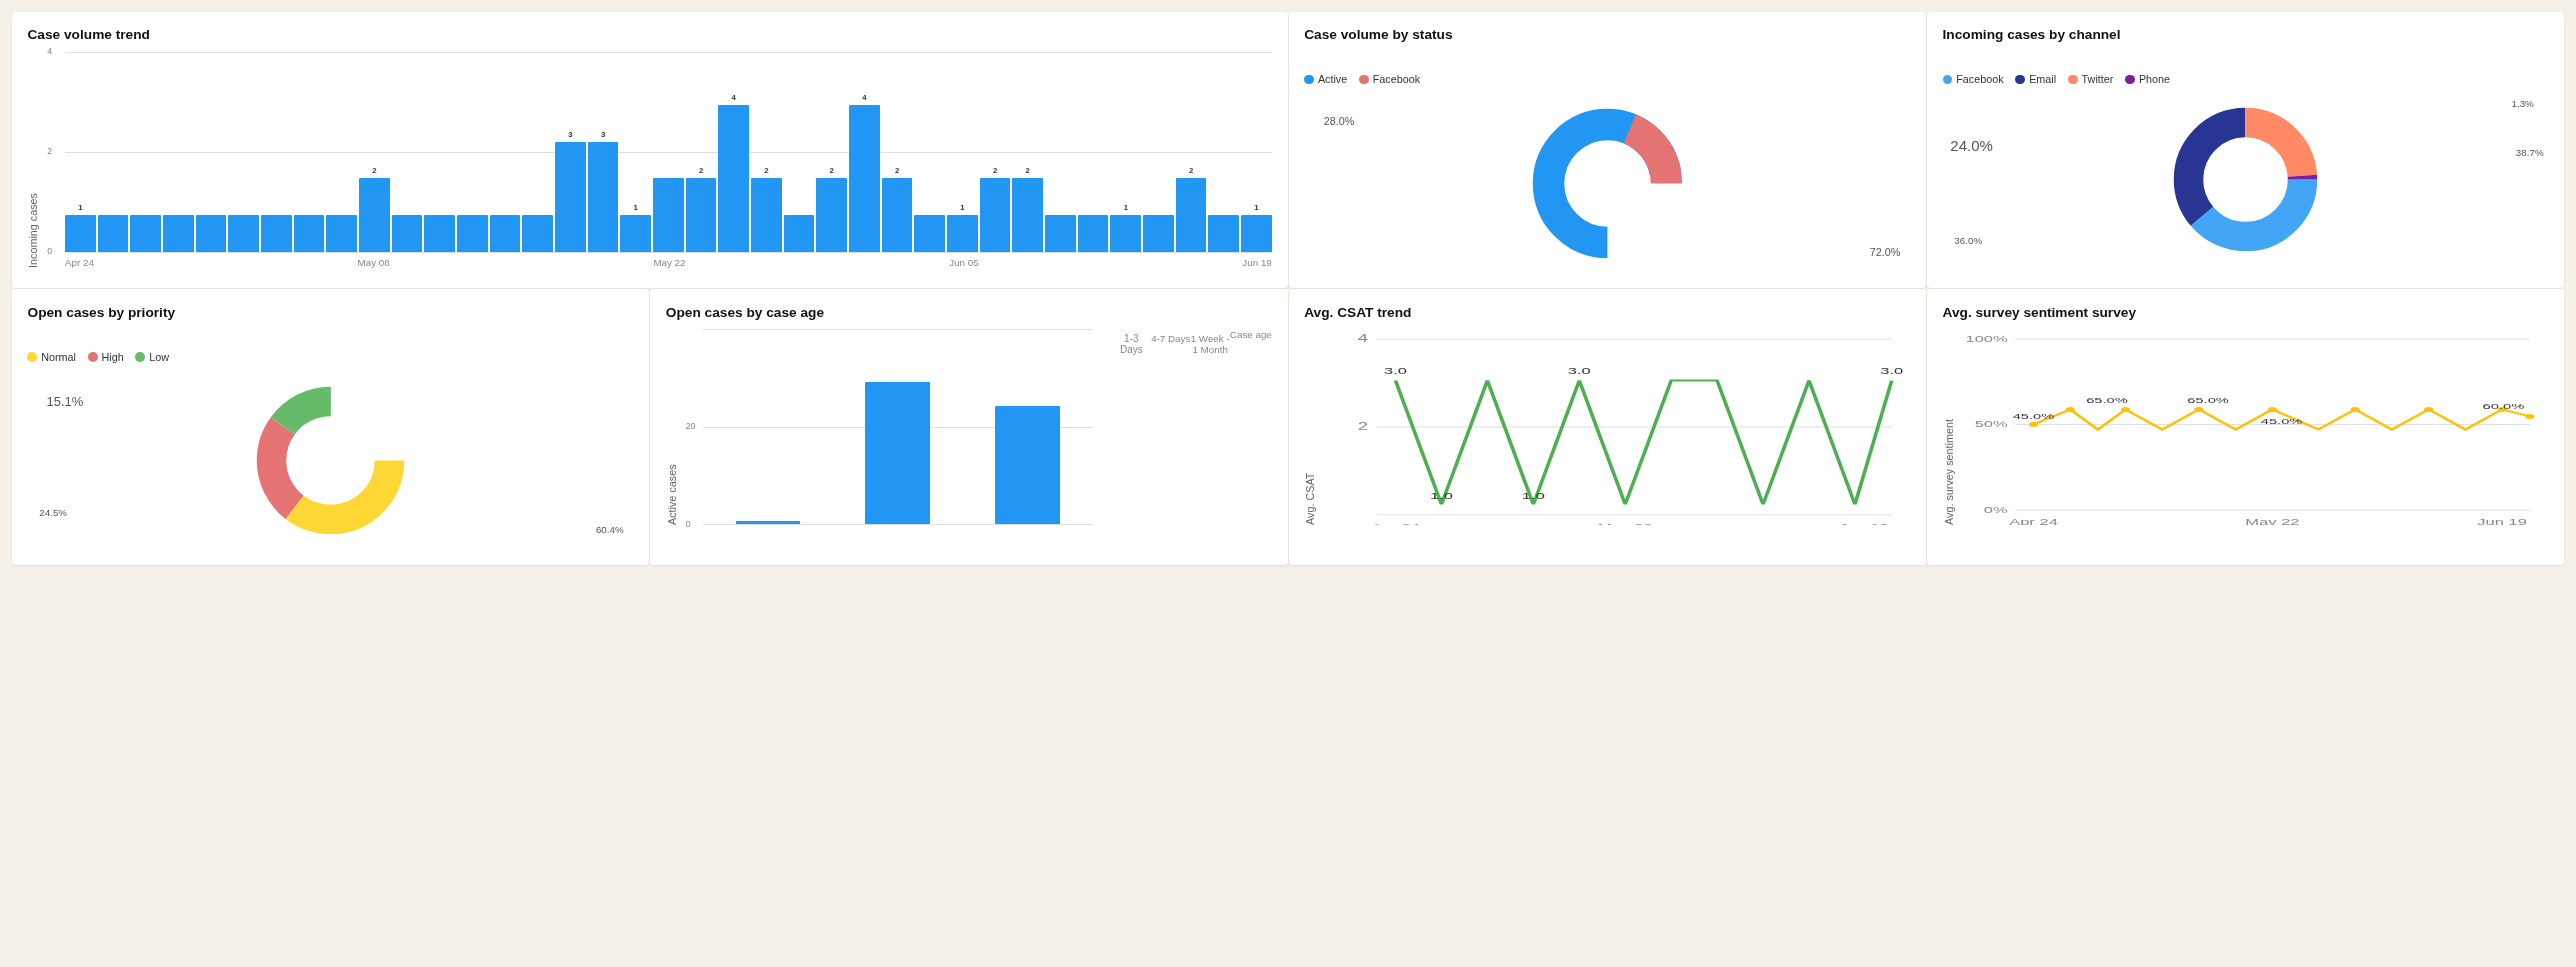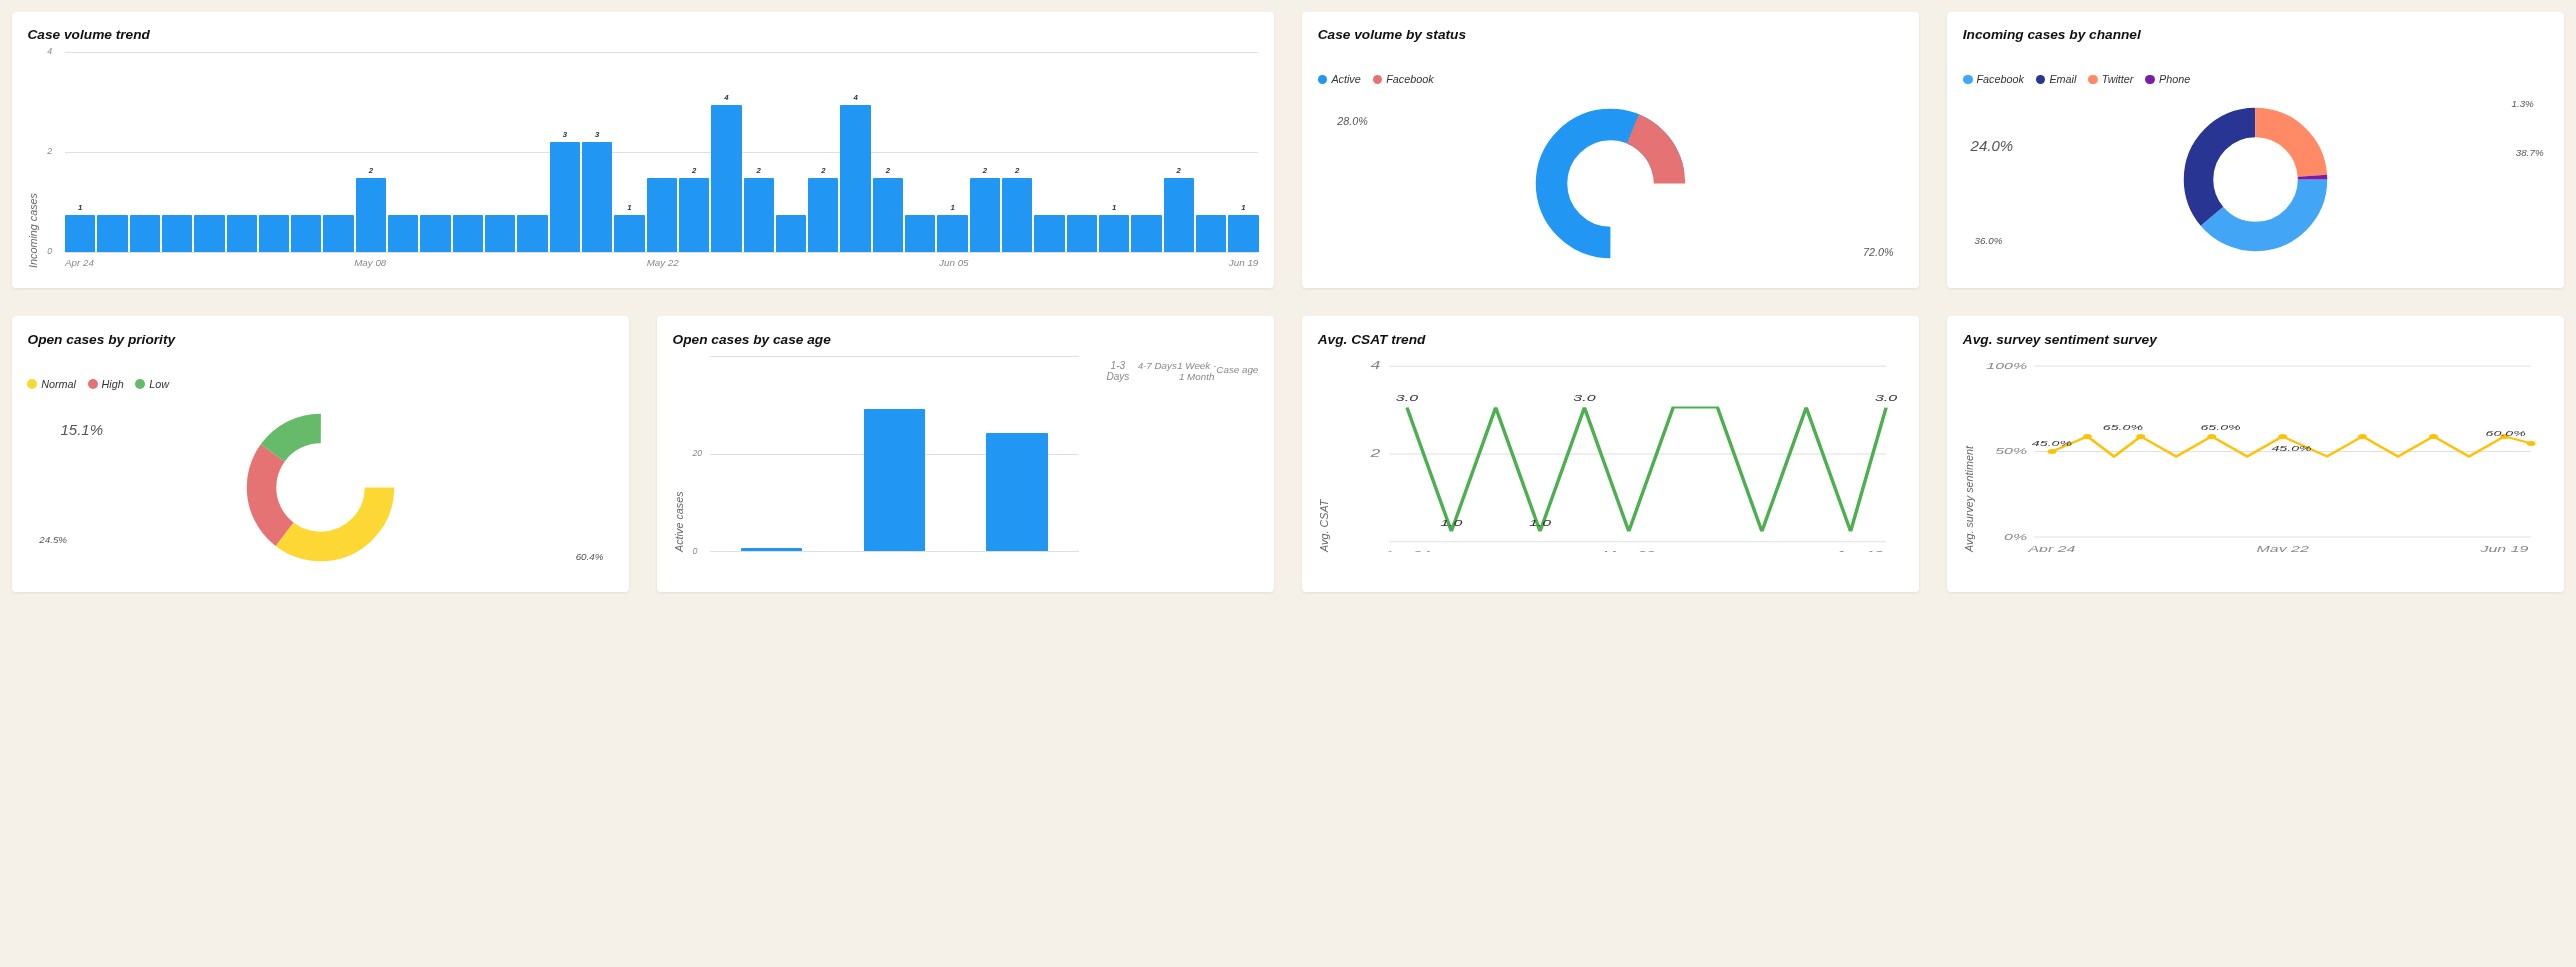--- a/index.html
+++ b/index.html
@@ -7,22 +7,21 @@
       background: #f5f0e8;
       font-family: 'Segoe UI', Arial, sans-serif;
       font-size: 12.8px;
       color: #333;
       padding: 11.8px;
     }
     .dashboard {
       display: grid;
       grid-template-columns: 1fr 1fr 1fr 1fr;
       grid-template-rows: auto auto;
-      gap: 28px;
-      font-style: italic;
+      gap: 1px;
     }
     .card {
       background: #fff;
       border-radius: 3.9px;
       padding: 15.7px;
       box-shadow: 0 1px 2.9px rgba(0,0,0,0.08);
     }
     .card-wide {
       grid-column: span 2;
     }
@@ -253,21 +252,21 @@
     </div>
     <div style="display:flex; justify-content:center; align-items:center; margin-top:9.8px; position:relative;">
       <svg width="177" height="177" viewBox="0 0 180 180">
 
         <circle cx="90" cy="90" r="60" fill="none" stroke="#FDD835" stroke-width="30" stroke-dasharray="227.6 376.99" stroke-dashoffset="94.25"></circle>
 
         <circle cx="90" cy="90" r="60" fill="none" stroke="#E57373" stroke-width="30" stroke-dasharray="92.4 376.99" stroke-dashoffset="-133.35"></circle>
 
         <circle cx="90" cy="90" r="60" fill="none" stroke="#66BB6A" stroke-width="30" stroke-dasharray="56.9 376.99" stroke-dashoffset="-225.75"></circle>
       </svg>
-      <div style="position:absolute; top:21.6px; left:33px; font-size:15px; color:#555;">15.1%</div>
+      <div style="position:absolute; top:21.6px; left:19px; font-size:13px; color:#555;">15.1%</div>
       <div style="position:absolute; bottom:31px; left:11.8px; font-size:9.8px; color:#555;">24.5%</div>
       <div style="position:absolute; bottom:14.7px; right:9.8px; font-size:9.8px; color:#555;">60.4%</div>
     </div>
   </div>
 
   <div class="card">
     <div class="card-title">Open cases by case age</div>
     <div style="display:flex; align-items:stretch; height:196px; margin-top:7.8px;">
       <div class="bar-chart-y-label">Active cases</div>
       <div style="flex:1; display:flex; flex-direction:row;">
@@ -291,21 +290,21 @@
             <div style="display:flex;flex-direction:column;align-items:center;flex:1;">
               <div style="width:50%; background:#2196F3; height:118px; border-radius:1px 1px 0 0;"></div>
             </div>
           </div>
         </div>
         <div style="display:flex; justify-content:space-around; padding-left:19.6px; margin-top:3.9px;">
           <span style="font-size:10px;color:#888;text-align:center;flex:1;">1-3 Days</span>
           <span style="font-size:9.8px;color:#888;text-align:center;flex:1;">4-7 Days</span>
           <span style="font-size:9.8px;color:#888;text-align:center;flex:1;">1 Week -<br>1 Month</span>
         </div>
-        <div style="text-align:center; font-size:9.8px; color:#888; margin-top:8px;">Case age</div>
+        <div style="text-align:center; font-size:9.8px; color:#888; margin-top:0;">Case age</div>
       </div>
     </div>
   </div>
 
   <div class="card">
     <div class="card-title">Avg. CSAT trend</div>
     <div style="display:flex; align-items:stretch; height:196px; margin-top:3.9px;">
       <div class="bar-chart-y-label">Avg. CSAT</div>
       <div style="flex:1; position:relative;">
         <svg width="100%" height="100%" viewBox="0 0 320 190" preserveAspectRatio="none" style="font-size:13px">

